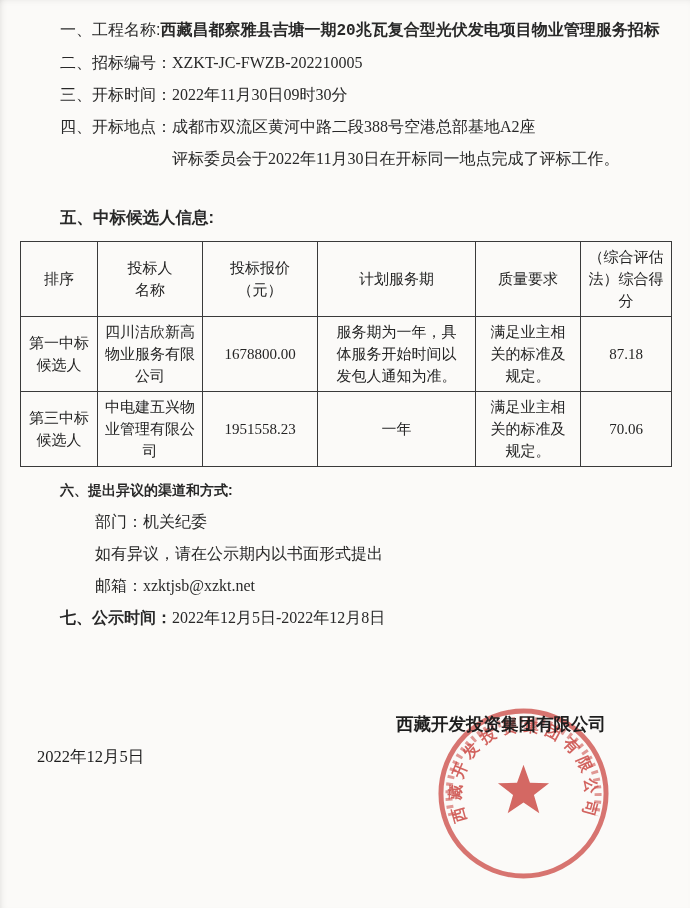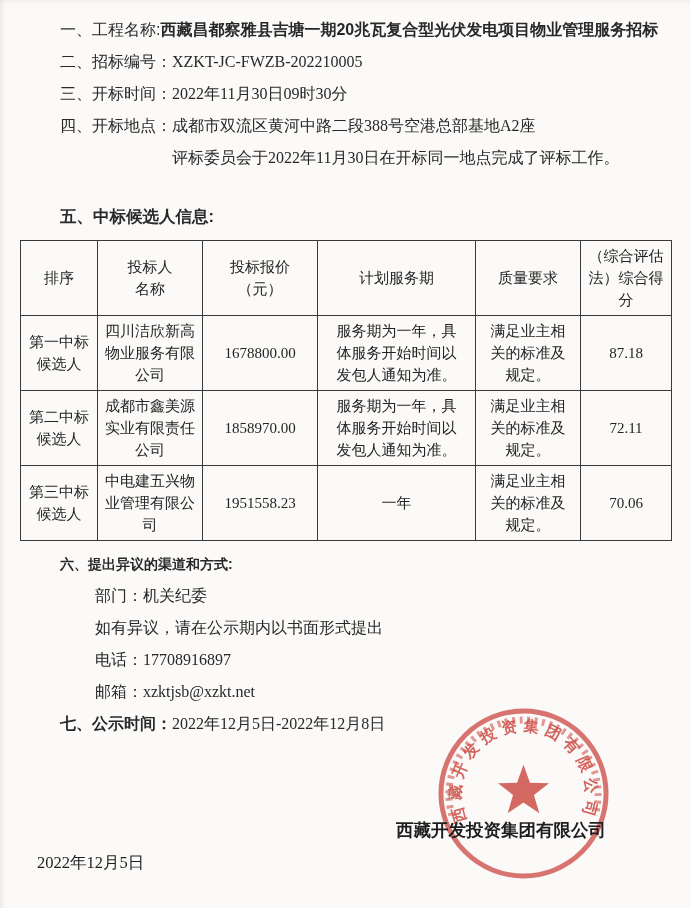--- a/index.html
+++ b/index.html
@@ -12,21 +12,21 @@
     overflow:hidden;
     box-shadow: inset 6px 0 10px -8px rgba(0,0,0,.18), inset 0 4px 8px -6px rgba(0,0,0,.12);
   }
   .page {
     position:absolute; inset:0;
     padding:14px 18px 0 37px;
     box-sizing:border-box;
   }
   .item { font-size:16px; line-height:32px; text-indent:23px; margin:0; }
   .item .lbl { font-family:"Liberation Sans","DejaVu Sans",sans-serif; font-weight:400; }
-  .item .val-bold { font-family:Liberation Sans, sans-serif; font-weight:700; }
+  .item .val-bold { font-family:Liberation Mono, monospace; font-weight:700; }
   .note { font-size:16px; line-height:32px; margin:0 0 0 135px; }
   .h5 { font-family:"Liberation Sans","DejaVu Sans",sans-serif; font-weight:700;
         font-size:16.5px; line-height:32px; margin:26px 0 0 0; text-indent:23px; }
 
   table.bid {
     border-collapse:collapse;
     table-layout:fixed;
     width:651px;
     margin:8px 0 0 -17px;
     background:transparent;
@@ -112,43 +112,34 @@
         <td>（综合评估法）综合得分</td>
       </tr>
       <tr class="r1">
         <td>第一中标候选人</td>
         <td>四川洁欣新高物业服务有限公司</td>
         <td>1678800.00</td>
         <td class="pad-wide">服务期为一年，具体服务开始时间以发包人通知为准。</td>
         <td class="pad-wide">满足业主相关的标准及规定。</td>
         <td>87.18</td>
       </tr>
-      <tr class="r2">
-        <td>第二中标候选人</td>
-        <td>成都市鑫美源实业有限责任公司</td>
-        <td>1858970.00</td>
-        <td class="pad-wide">服务期为一年，具体服务开始时间以发包人通知为准。</td>
-        <td class="pad-wide">满足业主相关的标准及规定。</td>
-        <td>72.11</td>
-      </tr>
       <tr class="r3">
         <td>第三中标候选人</td>
         <td>中电建五兴物业管理有限公司</td>
         <td>1951558.23</td>
         <td class="pad-wide">一年</td>
         <td class="pad-wide">满足业主相关的标准及规定。</td>
         <td>70.06</td>
       </tr>
     </tbody>
   </table>
 
   <p class="h6">六、提出异议的渠道和方式:</p>
   <p class="sub">部门：机关纪委</p>
   <p class="sub">如有异议，请在公示期内以书面形式提出</p>
-  <p class="sub">电话：17708916897</p>
   <p class="sub">邮箱：xzktjsb@xzkt.net</p>
 
   <p class="p7"><span class="lbl">七、公示时间：</span><span>2022年12月5日-2022年12月8日</span></p>
 
   <div class="sig-block">
     <div class="sig-company">西藏开发投资集团有限公司</div>
     <div class="sig-date">2022年12月5日</div>
   </div>
 
 </div>

